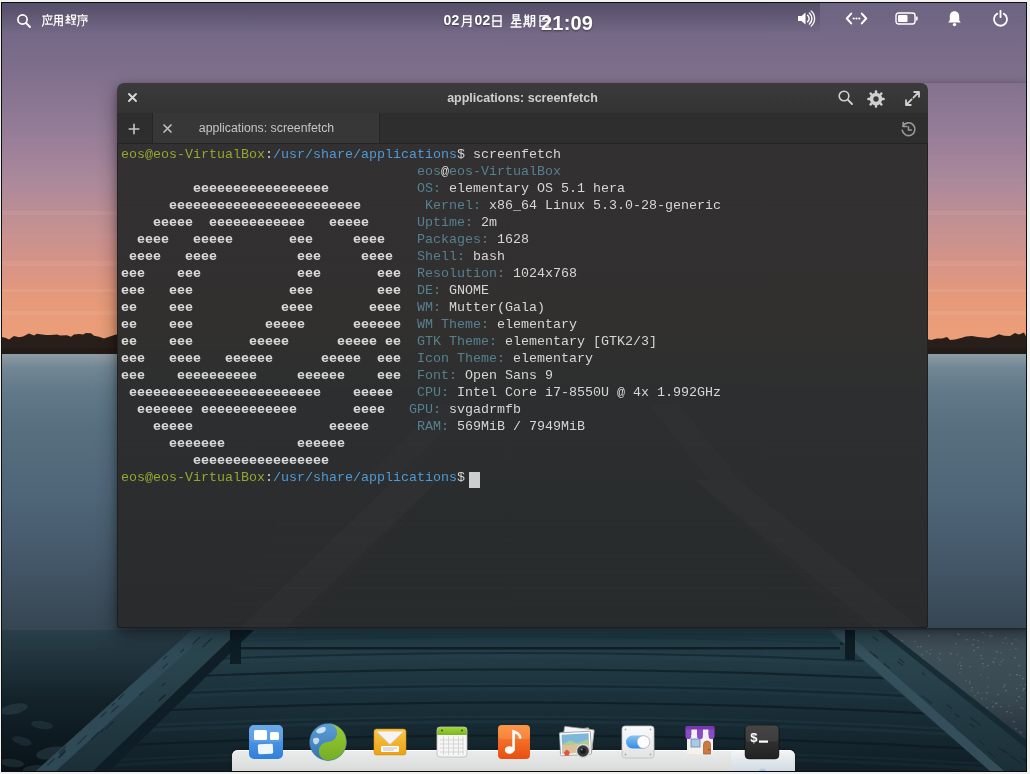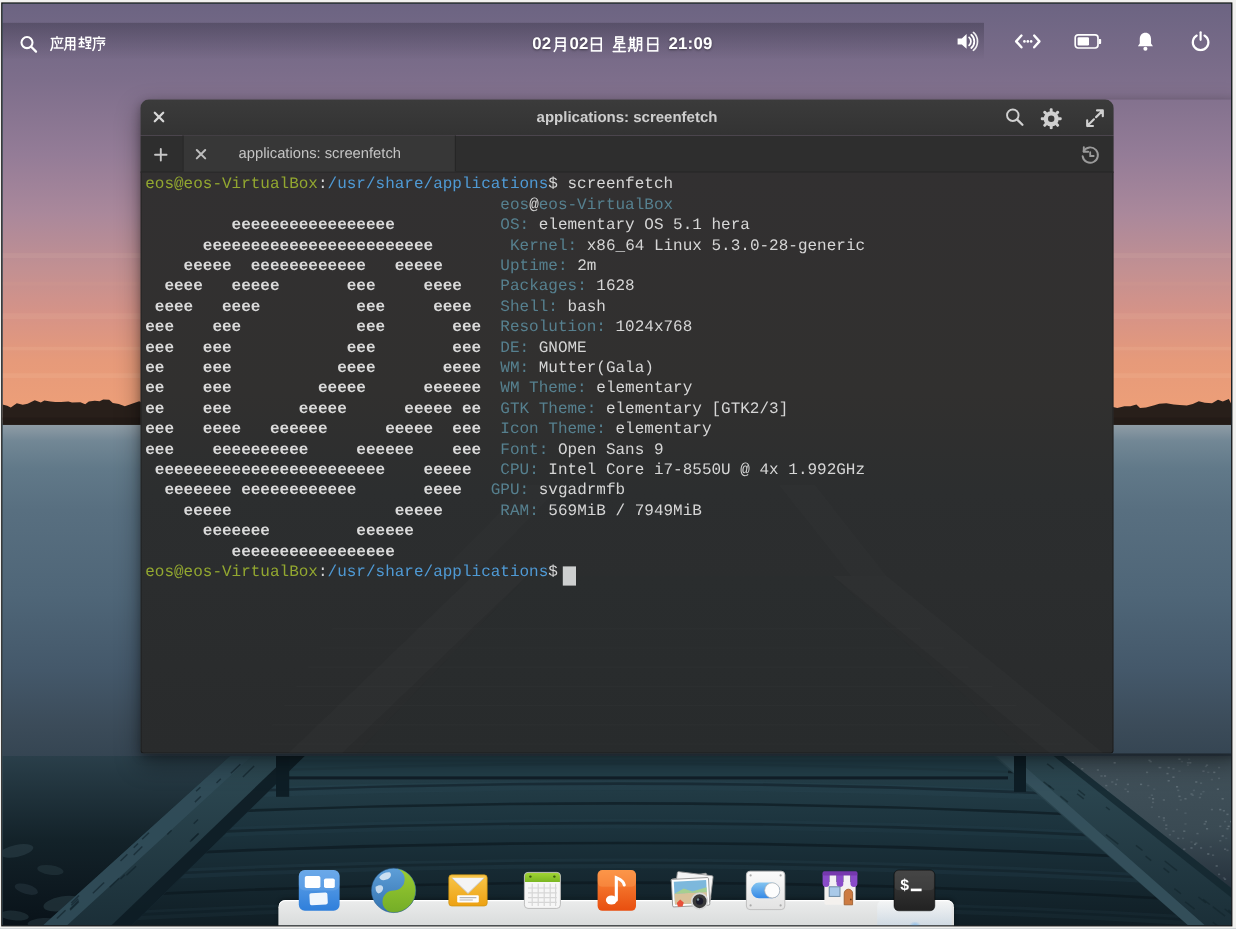--- a/index.html
+++ b/index.html
@@ -1,21 +1,21 @@
 <!DOCTYPE html>
 <html><head><meta charset="utf-8">
 <style>
 html,body{margin:0;padding:0;}
 body{width:1030px;height:774px;background:#f1f1ef;position:relative;overflow:hidden;
      font-family:"Liberation Sans",sans-serif;}
 #screen{position:absolute;left:2px;top:3px;width:1024px;height:768px;overflow:hidden;
         box-shadow:0 0 0 1px #0e0e0e;background:#56707e;}
 #wall{position:absolute;left:0;top:0;width:1024px;height:768px;}
 #panel{position:absolute;left:0;top:0;width:818px;height:31px;
-       background:linear-gradient(rgba(10,8,18,0.24),rgba(10,8,18,0));color:#fff;margin-top:16px;}
+       background:linear-gradient(rgba(10,8,18,0.24),rgba(10,8,18,0));color:#fff;}
 .ptxt{position:absolute;font-weight:bold;font-size:13px;color:#ffffff;
       text-shadow:0 1px 2px rgba(0,0,0,0.45);white-space:nowrap;letter-spacing:0.2px;}
 #win{position:absolute;left:115px;top:80px;width:918px;height:545px;
      border-radius:7px 7px 3px 3px;
      box-shadow:0 8px 20px rgba(0,0,0,0.38), 0 2px 7px rgba(0,0,0,0.26);}
 #titlebar{position:absolute;left:0;top:0;width:811px;height:30px;
           background:linear-gradient(#3b3b3b,#333333);border-radius:7px 7px 0 0;}
 #tabbar{position:absolute;left:0;top:30px;width:811px;height:31px;background:#2e2e2e;
         border-bottom:1px solid #242424;box-sizing:border-box;}
 #tab{position:absolute;left:35px;top:0;width:227.5px;height:30px;background:#373737;
@@ -425,21 +425,21 @@
         <path d="M4.6,6.4 C4.4,7.4 3.8,8.2 3,8.9 M5.4,6.2 H11.4 M2.4,9.6 H11.8 M7.1,6.4 V13 M2,13 H12.2" stroke="#ffffff" stroke-width="1.35" fill="none" stroke-linecap="round"></path>
       </svg>
 <svg style="position:absolute;left:520.3px;top:11.3px" width="14" height="14" viewBox="0 0 14 14">
         <path d="M2.6,3 H7 M3.4,1 V10 M6.2,1 V10 M3.4,5.2 H6.2 M3.4,7.4 H6.2 M1.6,10 H7.6 M2.6,11.4 L2,12.8 M6.6,11.4 L7.2,12.8" stroke="#ffffff" stroke-width="1.35" fill="none" stroke-linecap="round"></path>
         <path d="M9.2,1.6 H12.6 V12 l-1.4,-0.01 M9.2,1.6 V8.8 C9.2,10.6 8.8,11.6 8,12.6 M9.2,4.4 H12.6 M9.2,7 H12.6" stroke="#ffffff" stroke-width="1.35" fill="none" stroke-linecap="round"></path>
       </svg>
 <svg style="position:absolute;left:535.2px;top:11.3px" width="14" height="14" viewBox="0 0 14 14">
         <rect x="3" y="1.8" width="8" height="10.6" stroke="#ffffff" stroke-width="1.35" fill="none" stroke-linecap="round"></rect>
         <path d="M3,7 H11" stroke="#ffffff" stroke-width="1.35" fill="none" stroke-linecap="round"></path>
       </svg>
-<div class="ptxt" style="left:555px;top:8.5px;font-size:14px;">21:09</div>
+<div class="ptxt" style="left:539px;top:8.5px;font-size:20px;">21:09</div>
 <svg style="position:absolute;left:794px;top:7px" width="20" height="17" viewBox="0 0 20 17">
 <path d="M2,6 H5.5 L9.5,2.4 V14.6 L5.5,11 H2 Z" fill="#ffffff"></path>
 <path d="M11.6,5.2 A4.4,4.4 0 0 1 11.6,11.8" stroke="#ffffff" stroke-width="1.5" fill="none" stroke-linecap="round"></path>
 <path d="M13.4,3 A7.3,7.3 0 0 1 13.4,14" stroke="#ffffff" stroke-width="1.5" fill="none" stroke-linecap="round"></path>
 <path d="M15.2,1 A10,10 0 0 1 15.2,16" stroke="#ffffff" stroke-width="1.4" fill="none" stroke-linecap="round" opacity="0.9"></path>
 </svg>
 <svg style="position:absolute;left:843px;top:8px" width="23" height="15" viewBox="0 0 23 15">
 <path d="M6.2,2.6 L1.8,7.5 L6.2,12.4" stroke="#ffffff" stroke-width="2" fill="none" stroke-linecap="round" stroke-linejoin="round"></path>
 <path d="M16.8,2.6 L21.2,7.5 L16.8,12.4" stroke="#ffffff" stroke-width="2" fill="none" stroke-linecap="round" stroke-linejoin="round"></path>
 <circle cx="8.7" cy="7.5" r="1.1" fill="#ffffff"></circle>

